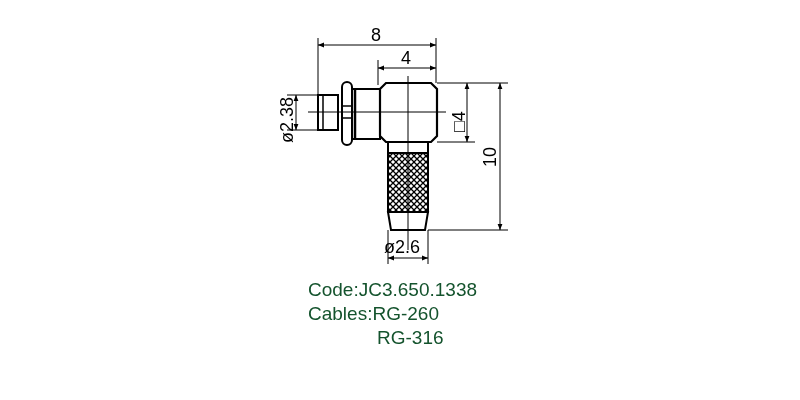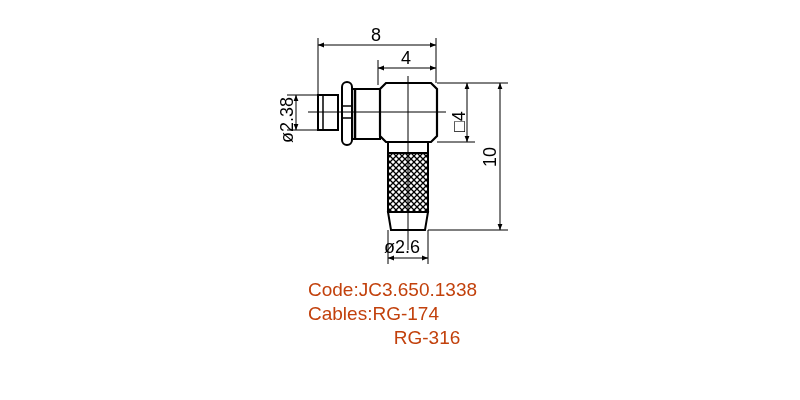--- a/index.html
+++ b/index.html
@@ -1,21 +1,21 @@
 <!DOCTYPE html>
 <html><head>
 <meta charset="utf-8">
 <style>
   html, body { margin:0; padding:0; background:#ffffff; }
   body { width:800px; height:400px; position:relative; overflow:hidden; font-family:"Liberation Sans", sans-serif; }
   #drawing { position:absolute; left:0; top:0; width:800px; height:400px; }
   .dimtext { font-family:"Liberation Sans", sans-serif; font-size:18px; fill:#000; }
-  .info { position:absolute; left:308px; top:278px; font-size:19px; line-height:24px; color:#c2410c; }
+  .info { position:absolute; left:308px; top:278px; font-size:19px; line-height:24px; color:#14532d; }
   .info div { white-space:pre; }
-  .indent { padding-left:69px;text-align:center; }
+  .indent { padding-left:69px; }
 </style>
 </head>
 <body>
 
 <svg id="drawing" viewBox="0 0 800 400" xmlns="http://www.w3.org/2000/svg">
   <defs>
     <marker id="arr" viewBox="0 0 10 10" refX="10" refY="5" markerWidth="9" markerHeight="6" orient="auto-start-reverse" markerUnits="userSpaceOnUse">
       <path d="M0,1 L10,5 L0,9 z" fill="#000"></path>
     </marker>
     <pattern id="knurl" width="6" height="6" patternUnits="userSpaceOnUse">
@@ -84,15 +84,15 @@
   <g>
     <line x1="388" y1="230" x2="388" y2="264" stroke="#000" stroke-width="1"></line>
     <line x1="428" y1="230" x2="428" y2="264" stroke="#000" stroke-width="1"></line>
     <line x1="388" y1="258" x2="428" y2="258" stroke="#000" stroke-width="1" marker-start="url(#arr)" marker-end="url(#arr)"></line>
     <text class="dimtext" x="384" y="253">ø2.6</text>
   </g>
 </svg>
 
 <div class="info">
   <div><span>Code:</span><span>JC3.650.1338</span></div>
-  <div><span>Cables:</span><span>RG-174</span></div>
+  <div><span>Cables:</span><span>RG-260</span></div>
   <div class="indent"><span>RG-316</span></div>
 </div>
 
 </body></html>

